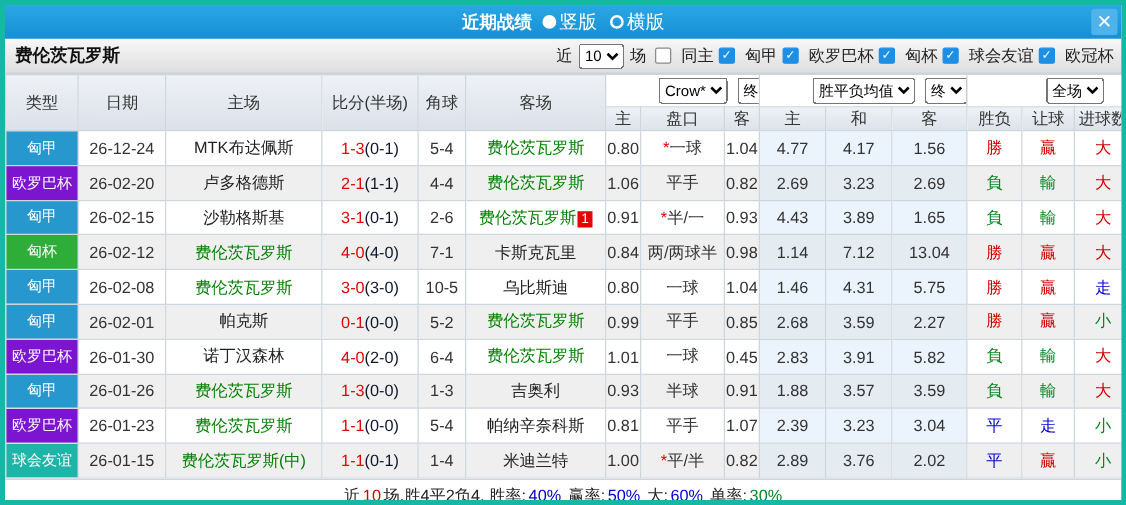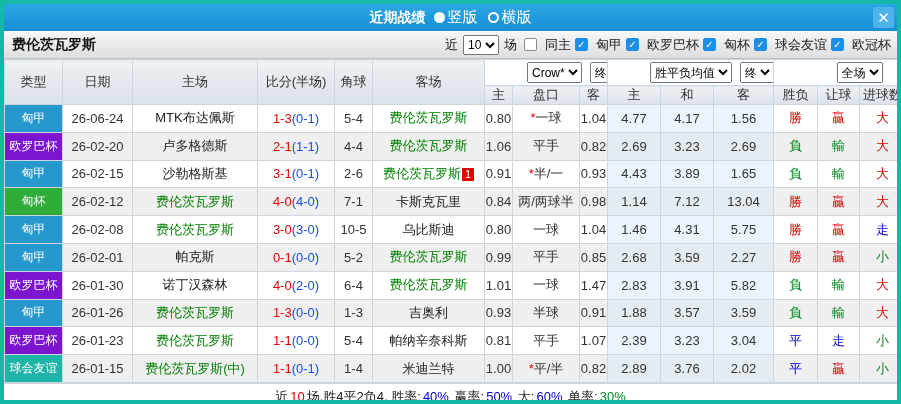--- a/index.html
+++ b/index.html
@@ -36,21 +36,21 @@
   .dd-cell select { font-size:12px; height:21px; margin:0 2px; }
   tbody tr { height:27.8px; }
   tbody tr:nth-child(even) td { background:#efefef; }
   tbody tr:nth-child(odd) td { background:#fff; }
   tbody td.eu { background:rgba(165,205,240,0.22) !important; }
   tbody tr:nth-child(even) td.eu { background:#e4ebf1 !important; }
   .type-badge { color:#fff !important; font-size:12px !important; }
   .team { color:#222;margin-top:38px; }
   .team-green { color:#008000; }
   .score-main { color:#e60000; }
-  .score-half { color:#1d4ed8; }
+  .score-half { color:#0f172a; }
   .star { color:#e60000; }
   .badge { display:none; }
   .badge.show { display:inline-block; background:#e60000; color:#fff; font-size:11px; line-height:13px; padding:0 3px; margin-left:1px; }
   .c-red { color:#d40000 !important; }
   .c-green { color:#00881f !important; }
   .c-blue { color:#0000cc !important; }
   .c-black { color:#222 !important; }
 
   
   .summary { height:26px; line-height:25px; text-align:center; font-size:13px; color:#222; background:#fff; border-top:1px solid #cdd5dd; }
@@ -164,21 +164,21 @@
         <th>和</th>
         <th>客</th>
         <th>胜负</th>
         <th>让球</th>
         <th>进球数</th>
       </tr>
     </thead>
     <tbody>
   <tr>
     <td class="type-badge" style="background: rgb(39, 152, 206);">匈甲</td>
-    <td>26-06-24</td>
+    <td>26-12-24</td>
     <td><span class="home-name team">MTK布达佩斯</span></td>
     <td><span class="score-main">1-3</span><span class="score-half">(0-1)</span></td>
     <td>5-4</td>
     <td><span class="away-name team team-green">费伦茨瓦罗斯</span></td>
     <td>0.80</td>
     <td><span class="star">*</span><span>一球</span></td>
     <td>1.04</td>
     <td class="eu">4.77</td>
     <td class="eu">4.17</td>
     <td class="eu">1.56</td>
@@ -279,21 +279,21 @@
 
   <tr>
     <td class="type-badge" style="background: rgb(124, 21, 208);">欧罗巴杯</td>
     <td>26-01-30</td>
     <td><span class="home-name team">诺丁汉森林</span></td>
     <td><span class="score-main">4-0</span><span class="score-half">(2-0)</span></td>
     <td>6-4</td>
     <td><span class="away-name team team-green">费伦茨瓦罗斯</span></td>
     <td>1.01</td>
     <td><span class="star"></span><span>一球</span></td>
-    <td>1.47</td>
+    <td>0.45</td>
     <td class="eu">2.83</td>
     <td class="eu">3.91</td>
     <td class="eu">5.82</td>
     <td class="wl c-green">負</td>
     <td class="ahres c-green">輸</td>
     <td class="goalres c-red">大</td>
   </tr>
 
   <tr>
     <td class="type-badge" style="background: rgb(39, 152, 206);">匈甲</td>

